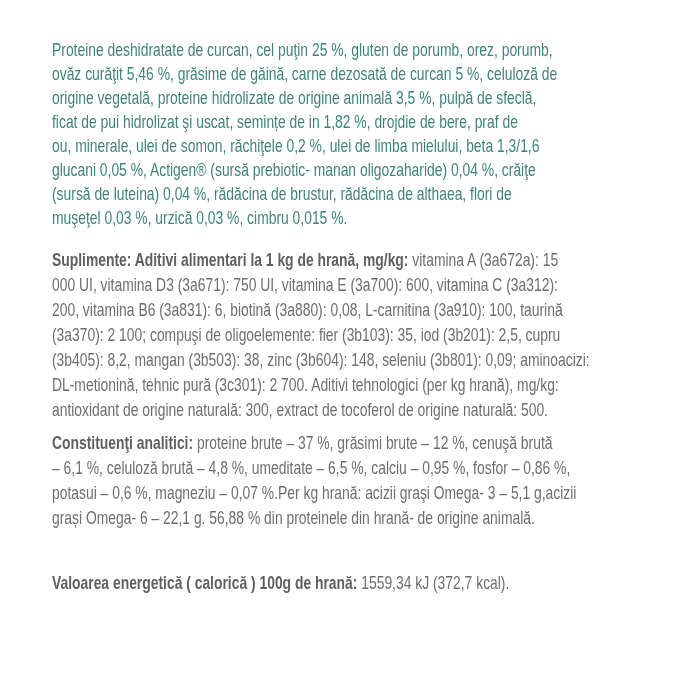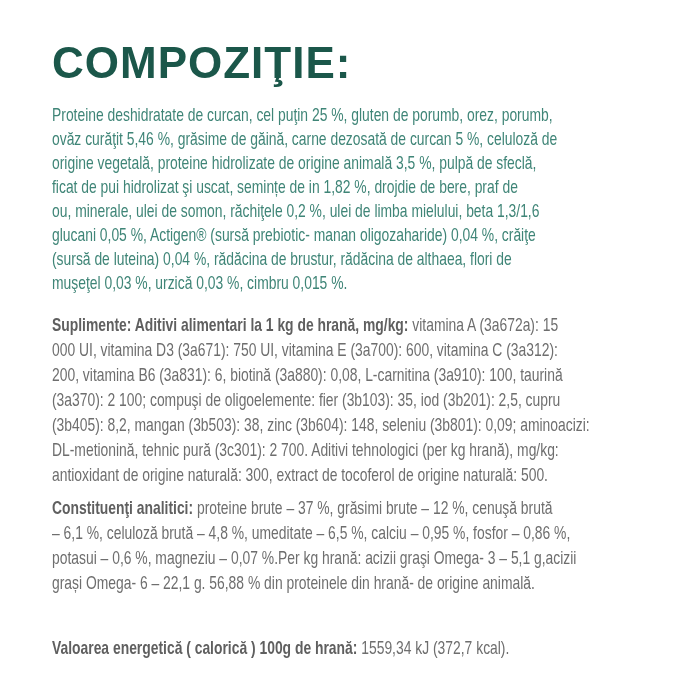--- a/index.html
+++ b/index.html
@@ -55,21 +55,20 @@
   .par.energy      { margin-top: 40px; }
   .par .lead {
     font-weight: bold;
     color: var(--body-lead-text);
   }
 </style>
 </head>
 <body>
 
 <main class="wrap">
-  <h1 class="page-title">COMPOZIŢIE:</h1>
 
   <p class="par ingredients">Proteine deshidratate de curcan, cel puţin 25 %, gluten de porumb, orez, porumb,
 ovăz curăţit 5,46 %, grăsime de găină, carne dezosată de curcan 5 %, celuloză de
 origine vegetală, proteine hidrolizate de origine animală 3,5 %, pulpă de sfeclă,
 ficat de pui hidrolizat şi uscat, semințe de in 1,82 %, drojdie de bere, praf de
 ou, minerale, ulei de somon, răchiţele 0,2 %, ulei de limba mielului, beta 1,3/1,6
 glucani 0,05 %, Actigen® (sursă prebiotic- manan oligozaharide) 0,04 %, crăiţe
 (sursă de luteina) 0,04 %, rădăcina de brustur, rădăcina de althaea, flori de
 muşeţel 0,03 %, urzică 0,03 %, cimbru 0,015 %.</p>
 

